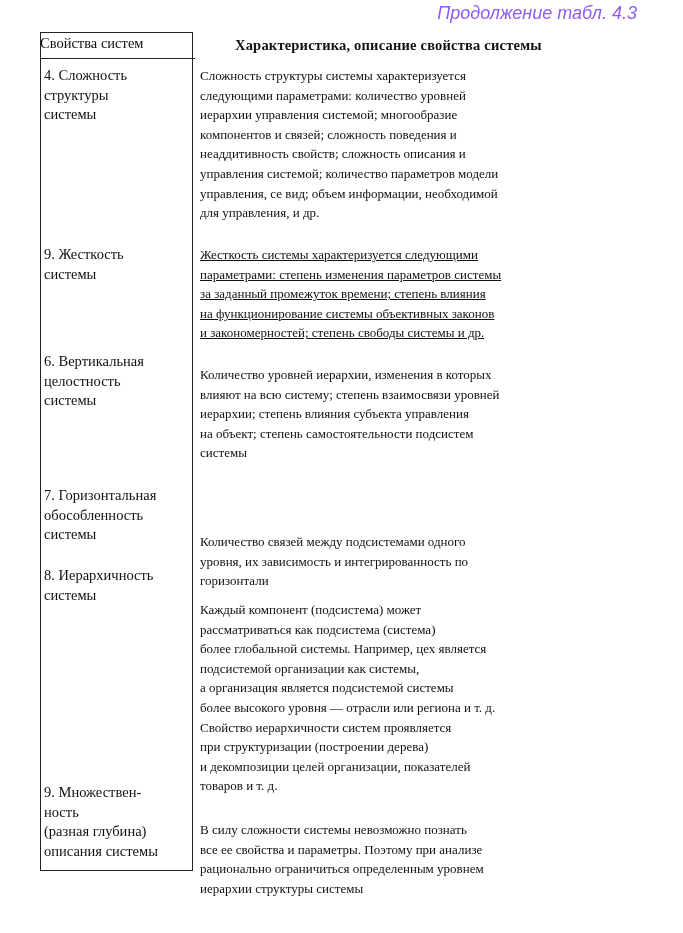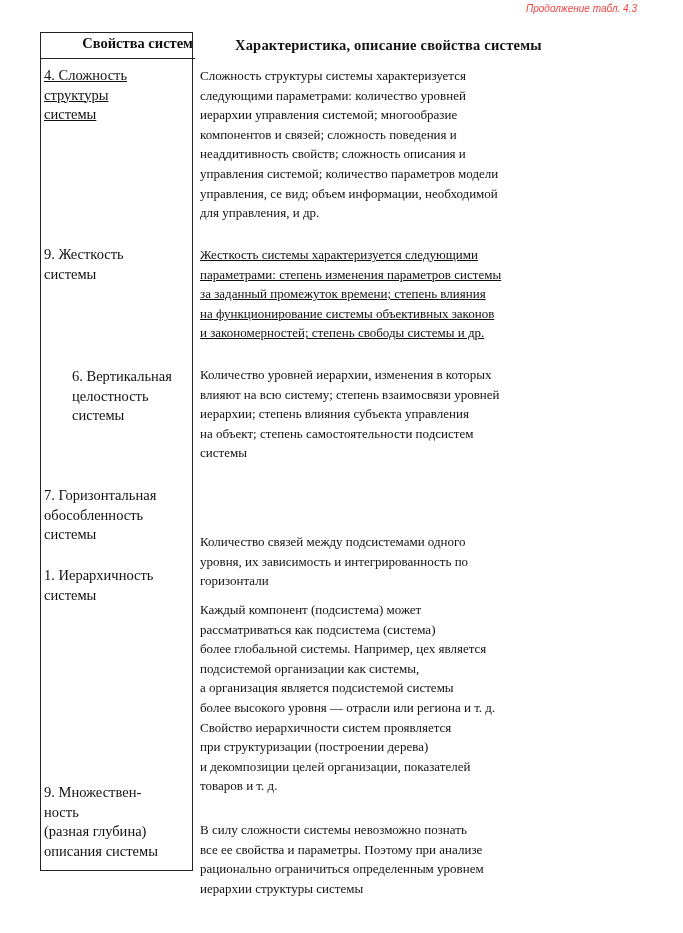--- a/index.html
+++ b/index.html
@@ -14,22 +14,22 @@
       overflow: hidden;
       color: #111111;
       font-family: "Liberation Serif", "DejaVu Serif", serif;
     }
     .caption {
       position: absolute;
       top: 3px;
       right: 46px;
       font-family: "Liberation Sans", "DejaVu Sans", sans-serif;
       font-style: italic;
-      font-size: 10px;
-      color: #ef4444;
+      font-size: 18px;
+      color: #8b5cf6;
       letter-spacing: 0px;
     }
     .left-box {
       position: absolute;
       left: 40px;
       top: 32px;
       width: 153px;
       height: 839px;
       border: 1.5px solid #222;
       box-sizing: border-box;
@@ -40,22 +40,22 @@
       top: 58px;
       width: 155px;
       height: 0;
       border-top: 1.5px solid #222;
     }
     .hdr-left {
       position: absolute;
       left: 40px;
       top: 35px;
       width: 153px;
-      text-align: right;
-      font-weight: bold;
+      text-align: left;
+      font-weight: normal;
       font-size: 14.5px;
     }
     .hdr-right {
       position: absolute;
       left: 235px;
       top: 37px;
       font-weight: bold;
       font-size: 14.5px;
       letter-spacing: 0.2px;
     }
@@ -82,21 +82,21 @@
 <div class="caption">Продолжение табл. 4.3</div>
 
 <div>
   <div class="left-box"></div>
   <div class="header-sep"></div>
 
   <div class="hdr-left">Свойства систем</div>
   <div class="hdr-right">Характеристика, описание свойства системы</div>
 
   <div>
-    <div class="prop" style="top:66px;text-decoration:underline;">4. Сложность
+    <div class="prop" style="top:66px;">4. Сложность
 структуры
 системы</div>
     <div class="desc" style="top:66px;">Сложность структуры системы характеризуется
 следующими параметрами: количество уровней
 иерархии управления системой; многообразие
 компонентов и связей; сложность поведения и
 неаддитивность свойств; сложность описания и
 управления системой; количество параметров модели
 управления, се вид; объем информации, необходимой
 для управления, и др.</div>
@@ -106,41 +106,41 @@
     <div class="prop" style="top:245px;">9. Жесткость
 системы</div>
     <div class="desc" style="top:245px;text-decoration:underline;">Жесткость системы характеризуется следующими
 параметрами: степень изменения параметров системы
 за заданный промежуток времени; степень влияния
 на функционирование системы объективных законов
 и закономерностей; степень свободы системы и др.</div>
   </div>
 
   <div>
-    <div class="prop" style="top:367px;margin-left:28px;">6. Вертикальная
+    <div class="prop" style="top:352px;">6. Вертикальная
 целостность
 системы</div>
     <div class="desc" style="top:365px;">Количество уровней иерархии, изменения в которых
 влияют на всю систему; степень взаимосвязи уровней
 иерархии; степень влияния субъекта управления
 на объект; степень самостоятельности подсистем
 системы</div>
   </div>
 
   <div>
     <div class="prop" style="top:486px;">7. Горизонтальная
 обособленность
 системы</div>
     <div class="desc" style="top:484px;margin-top:48px;">Количество связей между подсистемами одного
 уровня, их зависимость и интегрированность по
 горизонтали</div>
   </div>
 
   <div>
-    <div class="prop" style="top:566px;">1. Иерархичность
+    <div class="prop" style="top:566px;">8. Иерархичность
 системы</div>
     <div class="desc" style="top:564px;margin-top:36px;">Каждый компонент (подсистема) может
 рассматриваться как подсистема (система)
  более глобальной системы. Например, цех является
 подсистемой организации как системы,
 а организация является подсистемой системы
 более высокого уровня — отрасли или региона и т. д.
 Свойство иерархичности систем проявляется
 при структуризации (построении дерева)
 и декомпозиции целей организации, показателей

